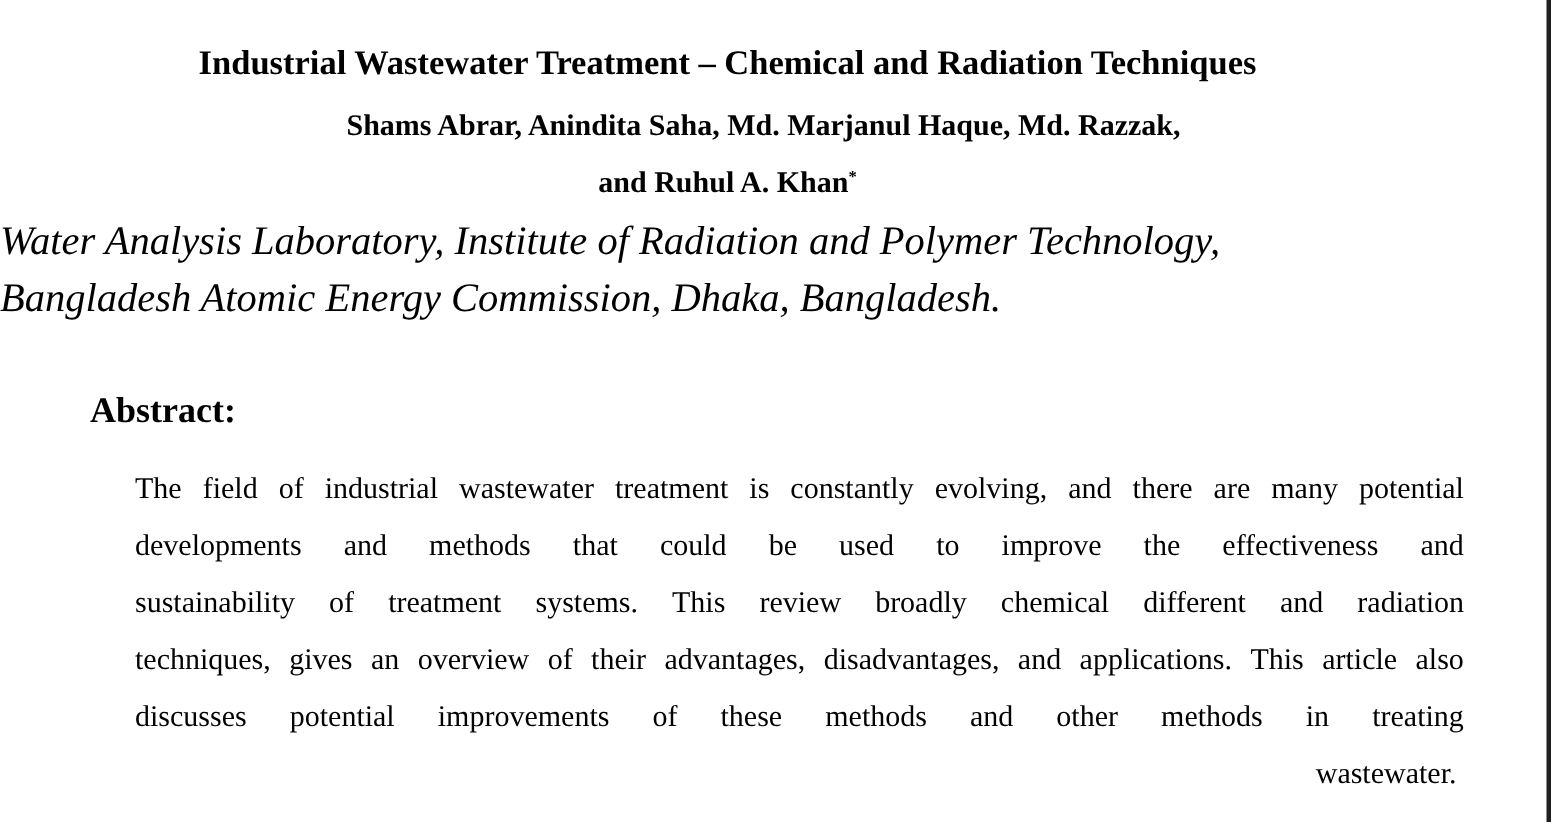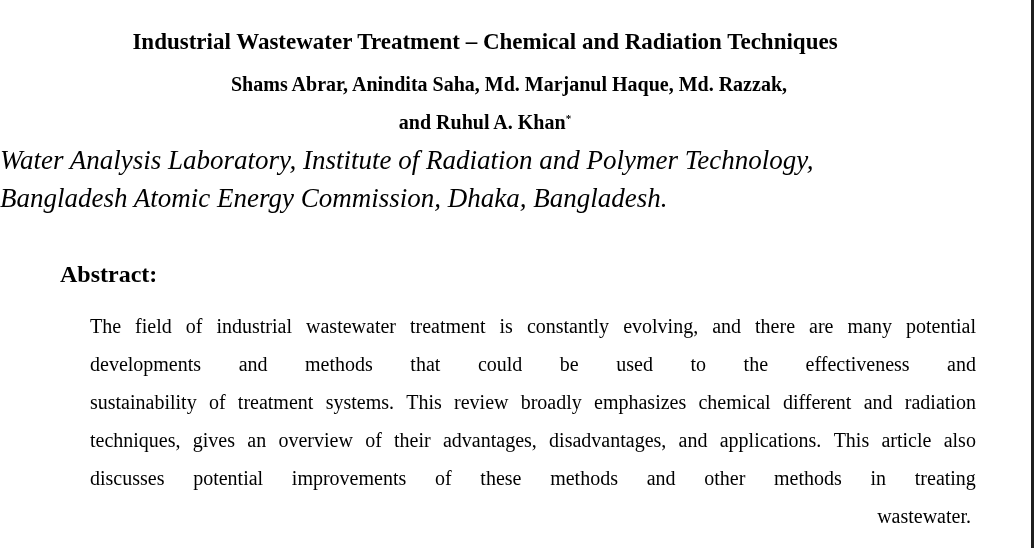--- a/index.html
+++ b/index.html
@@ -138,33 +138,33 @@
       </div>
     <div class="abs-line">
         <span class="w">developments</span>
         <span class="w">and</span>
         <span class="w">methods</span>
         <span class="w">that</span>
         <span class="w">could</span>
         <span class="w">be</span>
         <span class="w">used</span>
         <span class="w">to</span>
+        <span class="w">improve</span>
         <span class="w">the</span>
         <span class="w">effectiveness</span>
         <span class="w">and</span>
       </div>
     <div class="abs-line">
         <span class="w">sustainability</span>
         <span class="w">of</span>
         <span class="w">treatment</span>
         <span class="w">systems.</span>
         <span class="w">This</span>
         <span class="w">review</span>
         <span class="w">broadly</span>
-        <span class="w">emphasizes</span>
         <span class="w">chemical</span>
         <span class="w">different</span>
         <span class="w">and</span>
         <span class="w">radiation</span>
       </div>
     <div class="abs-line">
         <span class="w">techniques,</span>
         <span class="w">gives</span>
         <span class="w">an</span>
         <span class="w">overview</span>

